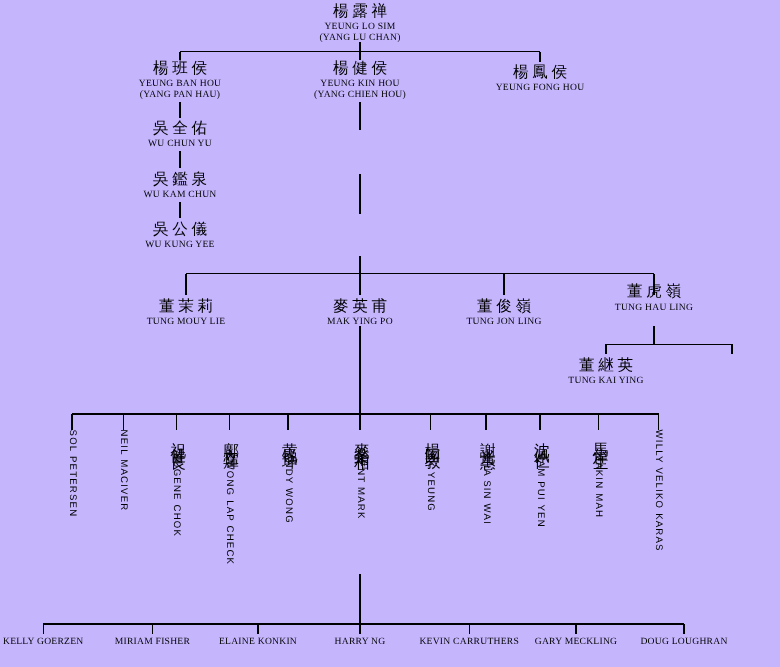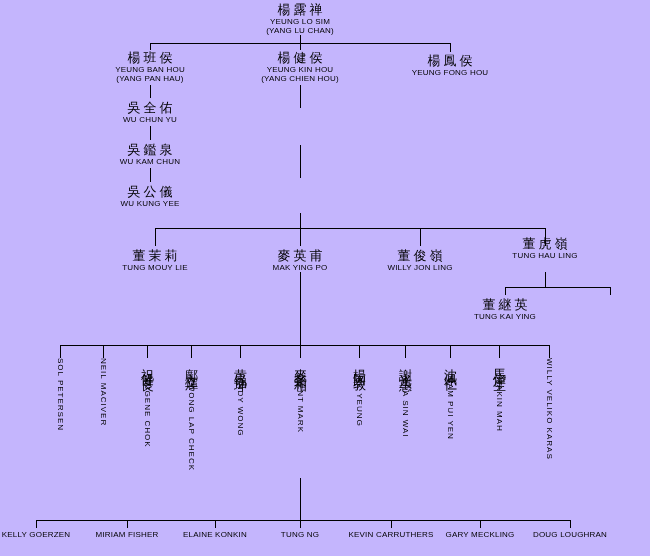--- a/index.html
+++ b/index.html
@@ -26,21 +26,21 @@
     font-size: 13px;
     line-height: 15px;
     letter-spacing: 3px;
     text-indent: 3px;
     font-family: "DejaVu Sans", sans-serif;
   }
   .en {
     font-size: 8px;
     line-height: 9px;
     letter-spacing: 0.2px;
-    font-family: Liberation Sans, sans-serif;
+    font-family: Liberation Serif, serif;
   }
   .vnode {
     position: absolute;
     transform: translateX(-50%);
     writing-mode: vertical-rl;
     white-space: nowrap;
   }
   .vcn {
     font-size: 13px;
     letter-spacing: 5px;
@@ -147,21 +147,21 @@
   <div class="node" style="left:155px;top:248px">
     <div class="cn">董茉莉</div>
     <div class="en">TUNG MOUY LIE</div>
   </div>
   <div class="node" style="left:300px;top:248px">
     <div class="cn">麥英甫</div>
     <div class="en">MAK YING PO</div>
   </div>
   <div class="node" style="left:420px;top:248px">
     <div class="cn">董俊嶺</div>
-    <div class="en">WILLY JON LING</div>
+    <div class="en">TUNG JON LING</div>
   </div>
   <div class="node" style="left:545px;top:236px">
     <div class="cn">董虎嶺</div>
     <div class="en">TUNG HAU LING</div>
   </div>
 
   <div class="node" style="left:505px;top:297px">
     <div class="cn">董継英</div>
     <div class="en">TUNG KAI YING</div>
   </div>
@@ -211,21 +211,21 @@
   <div class="node" style="left:36px;top:530px">
     <div class="en">KELLY GOERZEN</div>
   </div>
   <div class="node" style="left:127px;top:530px">
     <div class="en">MIRIAM FISHER</div>
   </div>
   <div class="node" style="left:215px;top:530px">
     <div class="en">ELAINE KONKIN</div>
   </div>
   <div class="node" style="left:300px;top:530px">
-    <div class="en">TUNG NG</div>
+    <div class="en">HARRY NG</div>
   </div>
   <div class="node" style="left:391px;top:530px">
     <div class="en">KEVIN CARRUTHERS</div>
   </div>
   <div class="node" style="left:480px;top:530px">
     <div class="en">GARY MECKLING</div>
   </div>
   <div class="node" style="left:570px;top:530px">
     <div class="en">DOUG LOUGHRAN</div>
   </div>

